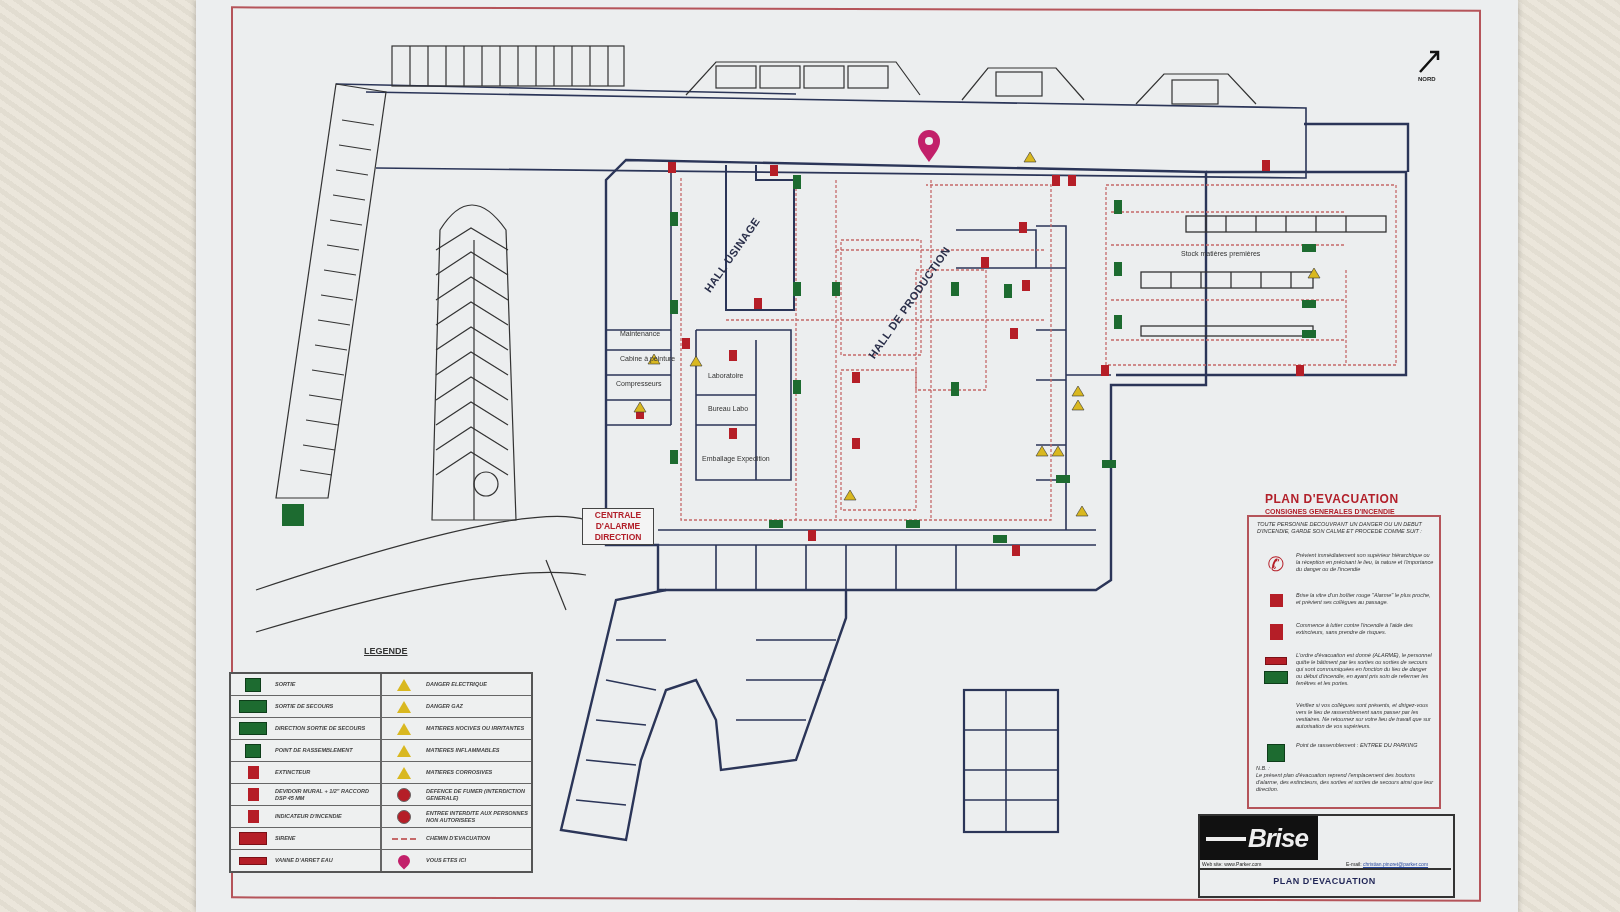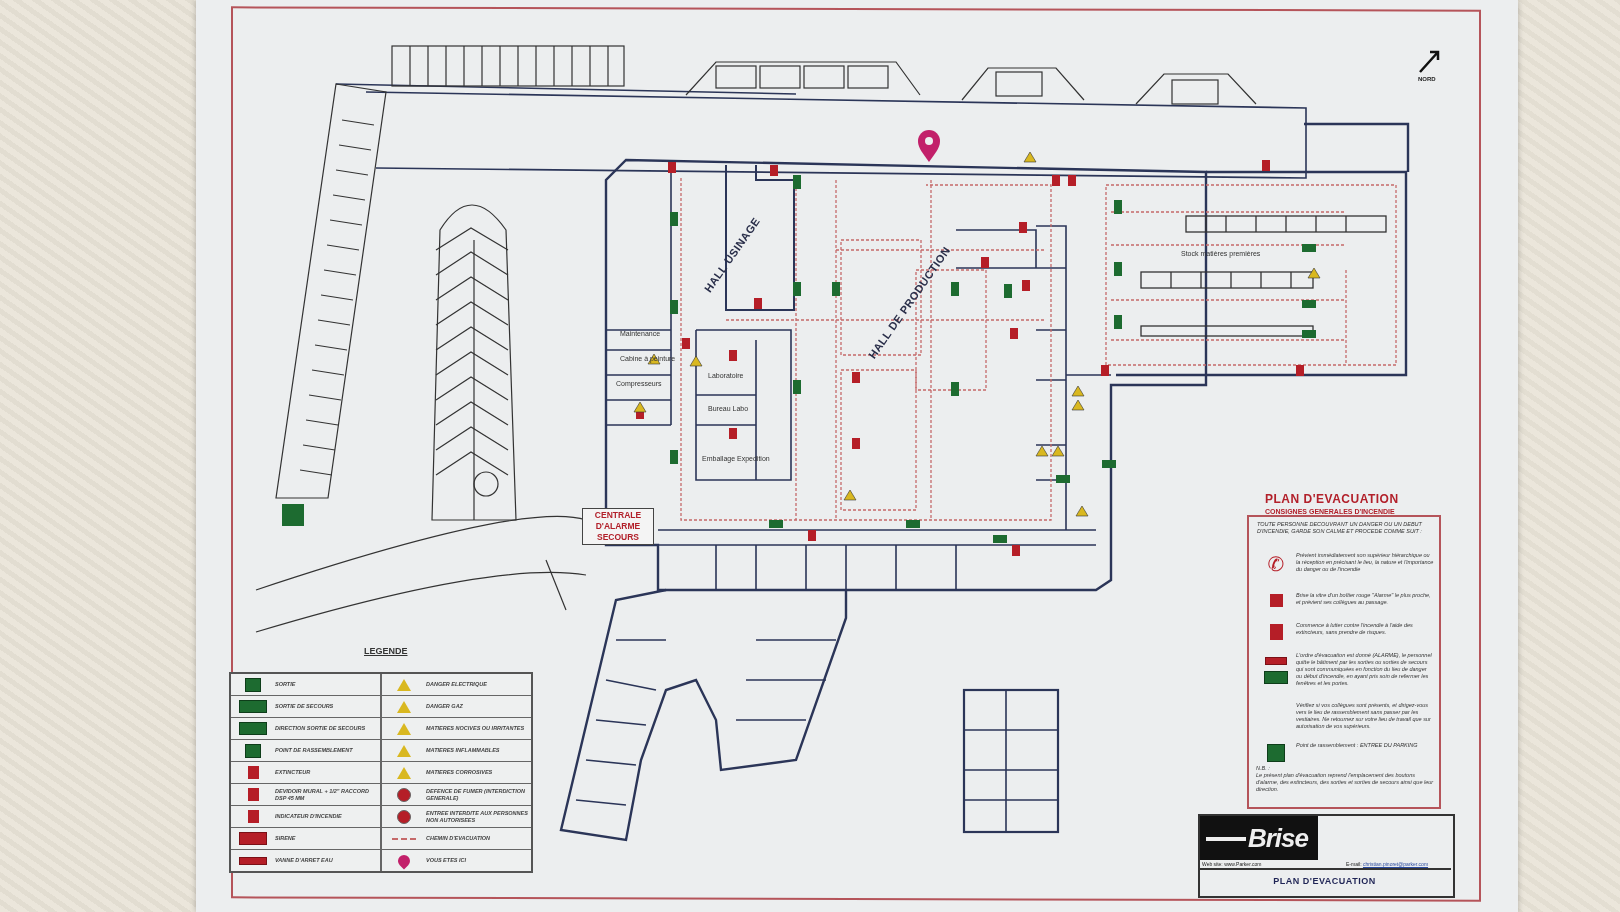--- a/index.html
+++ b/index.html
@@ -196,21 +196,21 @@
   <div class="lbl rot" style="left:494px;top:252px;width:80px;">HALL USINAGE</div>
   <div class="lbl rot" style="left:654px;top:310px;width:100px;">HALL DE PRODUCTION</div>
   <div class="small" style="left:424px;top:330px;">Maintenance</div>
   <div class="small" style="left:424px;top:355px;">Cabine à peinture</div>
   <div class="small" style="left:420px;top:380px;">Compresseurs</div>
   <div class="small" style="left:512px;top:372px;">Laboratoire</div>
   <div class="small" style="left:512px;top:405px;">Bureau Labo</div>
   <div class="small" style="left:506px;top:455px;">Emballage Expedition</div>
   <div class="small" style="left:985px;top:250px;">Stock matières premières</div>
 
-  <div class="alarm-box">CENTRALE D'ALARME SECOURS</div>
+  <div class="alarm-box">CENTRALE D'ALARME DIRECTION</div>
 
   <div class="nord">
     <svg width="30" height="30">
         <path d="M6 26 L24 6 M16 6 L24 6 L24 14" stroke="#111" stroke-width="2.5" fill="none"></path>
       </svg>
     <span>NORD</span>
   </div>
 
   <div class="legend-title">LEGENDE</div>
   <div class="legend">

